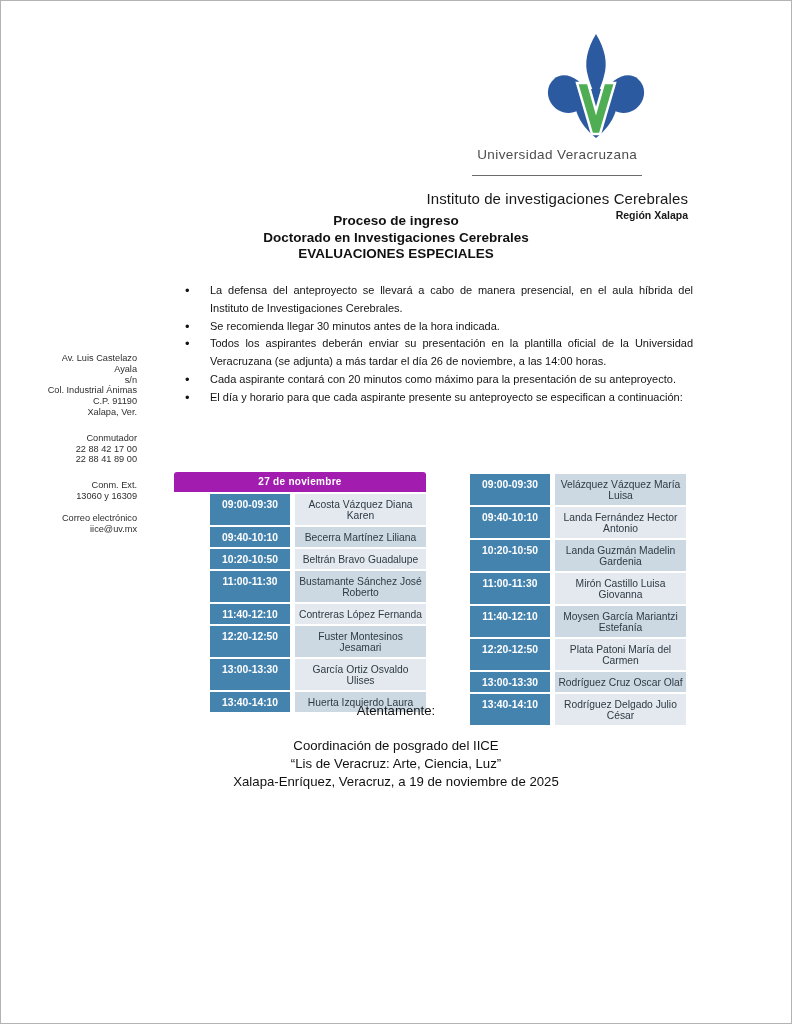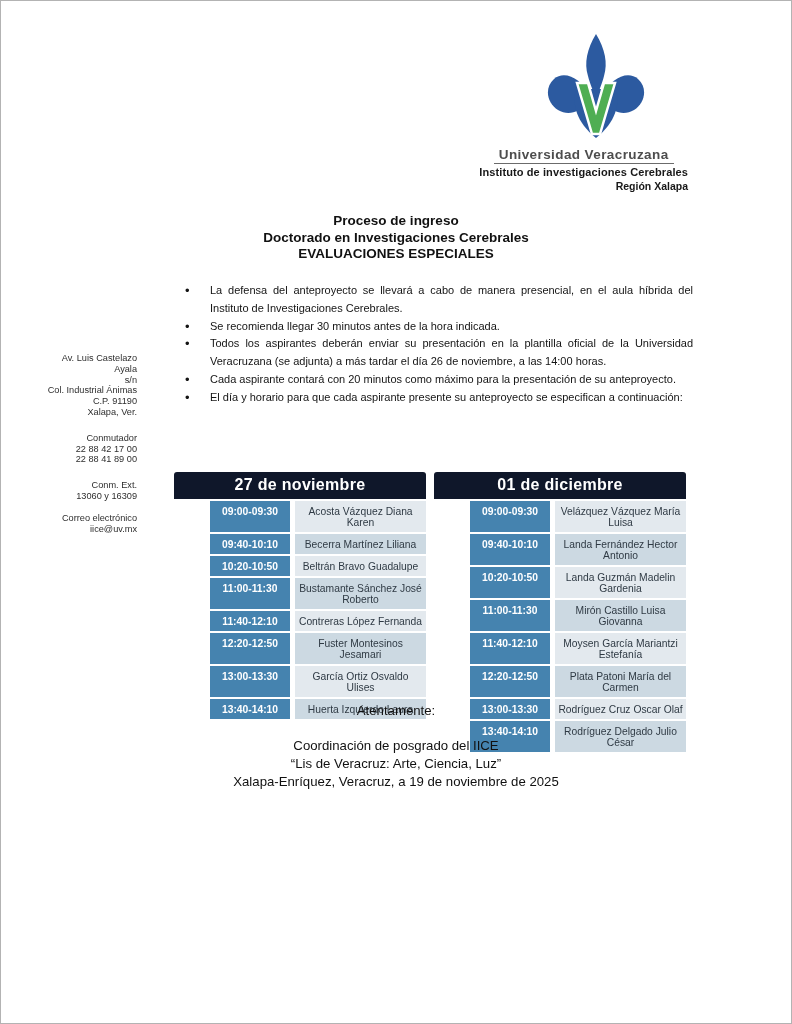--- a/index.html
+++ b/index.html
@@ -10,23 +10,23 @@
   }
 
   
   .logo-icon { position:absolute; left:545px; top:33px; width:100px; height:112px; }
   .uv-text {
     position:absolute; top:146px; right:103px;
     display:flex; flex-direction:column; align-items:center; width:max-content;
   }
   .uv-univ {
     font-size:13.5px; color:#4d4d4d; letter-spacing:0.4px;
-    border-bottom:1.5px solid #6b6b6b; padding:0 5px 1px 5px;font-weight:bold;
-  }
-  .uv-inst { font-size:11px; font-weight:bold; color:#181818; margin-top:2px; letter-spacing:0.1px; }
+    border-bottom:1.5px solid #6b6b6b; padding:0 5px 13px 5px;
+  }
+  .uv-inst { font-size:15px; font-weight:normal; color:#181818; margin-top:14px; letter-spacing:0.1px; }
   .uv-region { font-size:10.5px; font-weight:bold; color:#181818; align-self:flex-end; margin-top:2px; }
 
   
   .doc-title {
     position:absolute; top:212px; left:0; right:0; text-align:center;
     font-weight:bold; font-size:13.5px; line-height:16.5px; color:#111;
   }
 
   
   .contact-sidebar {
@@ -44,21 +44,21 @@
   }
   .bullet-list li { position:relative; padding-left:28px; }
   .bullet-list li::before {
     content:"\2022"; position:absolute; left:3px; top:0; font-size:13px; color:#141414;
   }
 
   
   .tables-wrap { position:absolute; left:173px; top:471px; display:flex; gap:8px; }
   .sched-table { width:252px; }
   .sched-header {
-    background:#0f172a; color:#ffffff; font-weight:bold; font-size:16px;
+    background:#a21caf; color:#ffffff; font-weight:bold; font-size:10px;
     text-align:center; padding:4px 0 5px 0; border-radius:3px 3px 0 0; letter-spacing:0.3px;
   }
   .sched-row { display:grid; grid-template-columns:80px 1fr; column-gap:5px; margin-top:2px;margin-left:36px; }
   .cell-time {
     background:#4583af; color:#ffffff; font-weight:bold; font-size:10.3px;
     text-align:center; padding:4.5px 0;
   }
   .cell-name {
     background:#e3e9ee; color:#2f3a44; font-size:10.3px;
     text-align:center; padding:4.5px 2px;
@@ -158,21 +158,20 @@
         <div class="cell-time">13:00-13:30</div>
         <div class="cell-name">García Ortiz Osvaldo Ulises</div>
       </div>
       <div class="sched-row">
         <div class="cell-time">13:40-14:10</div>
         <div class="cell-name">Huerta Izquierdo Laura</div>
       </div>
     </div>
 
     <div class="sched-table">
-      <div class="sched-header">01 de diciembre</div>
       <div class="sched-row">
         <div class="cell-time">09:00-09:30</div>
         <div class="cell-name">Velázquez Vázquez María Luisa</div>
       </div>
       <div class="sched-row">
         <div class="cell-time">09:40-10:10</div>
         <div class="cell-name">Landa Fernández Hector Antonio</div>
       </div>
       <div class="sched-row">
         <div class="cell-time">10:20-10:50</div>

